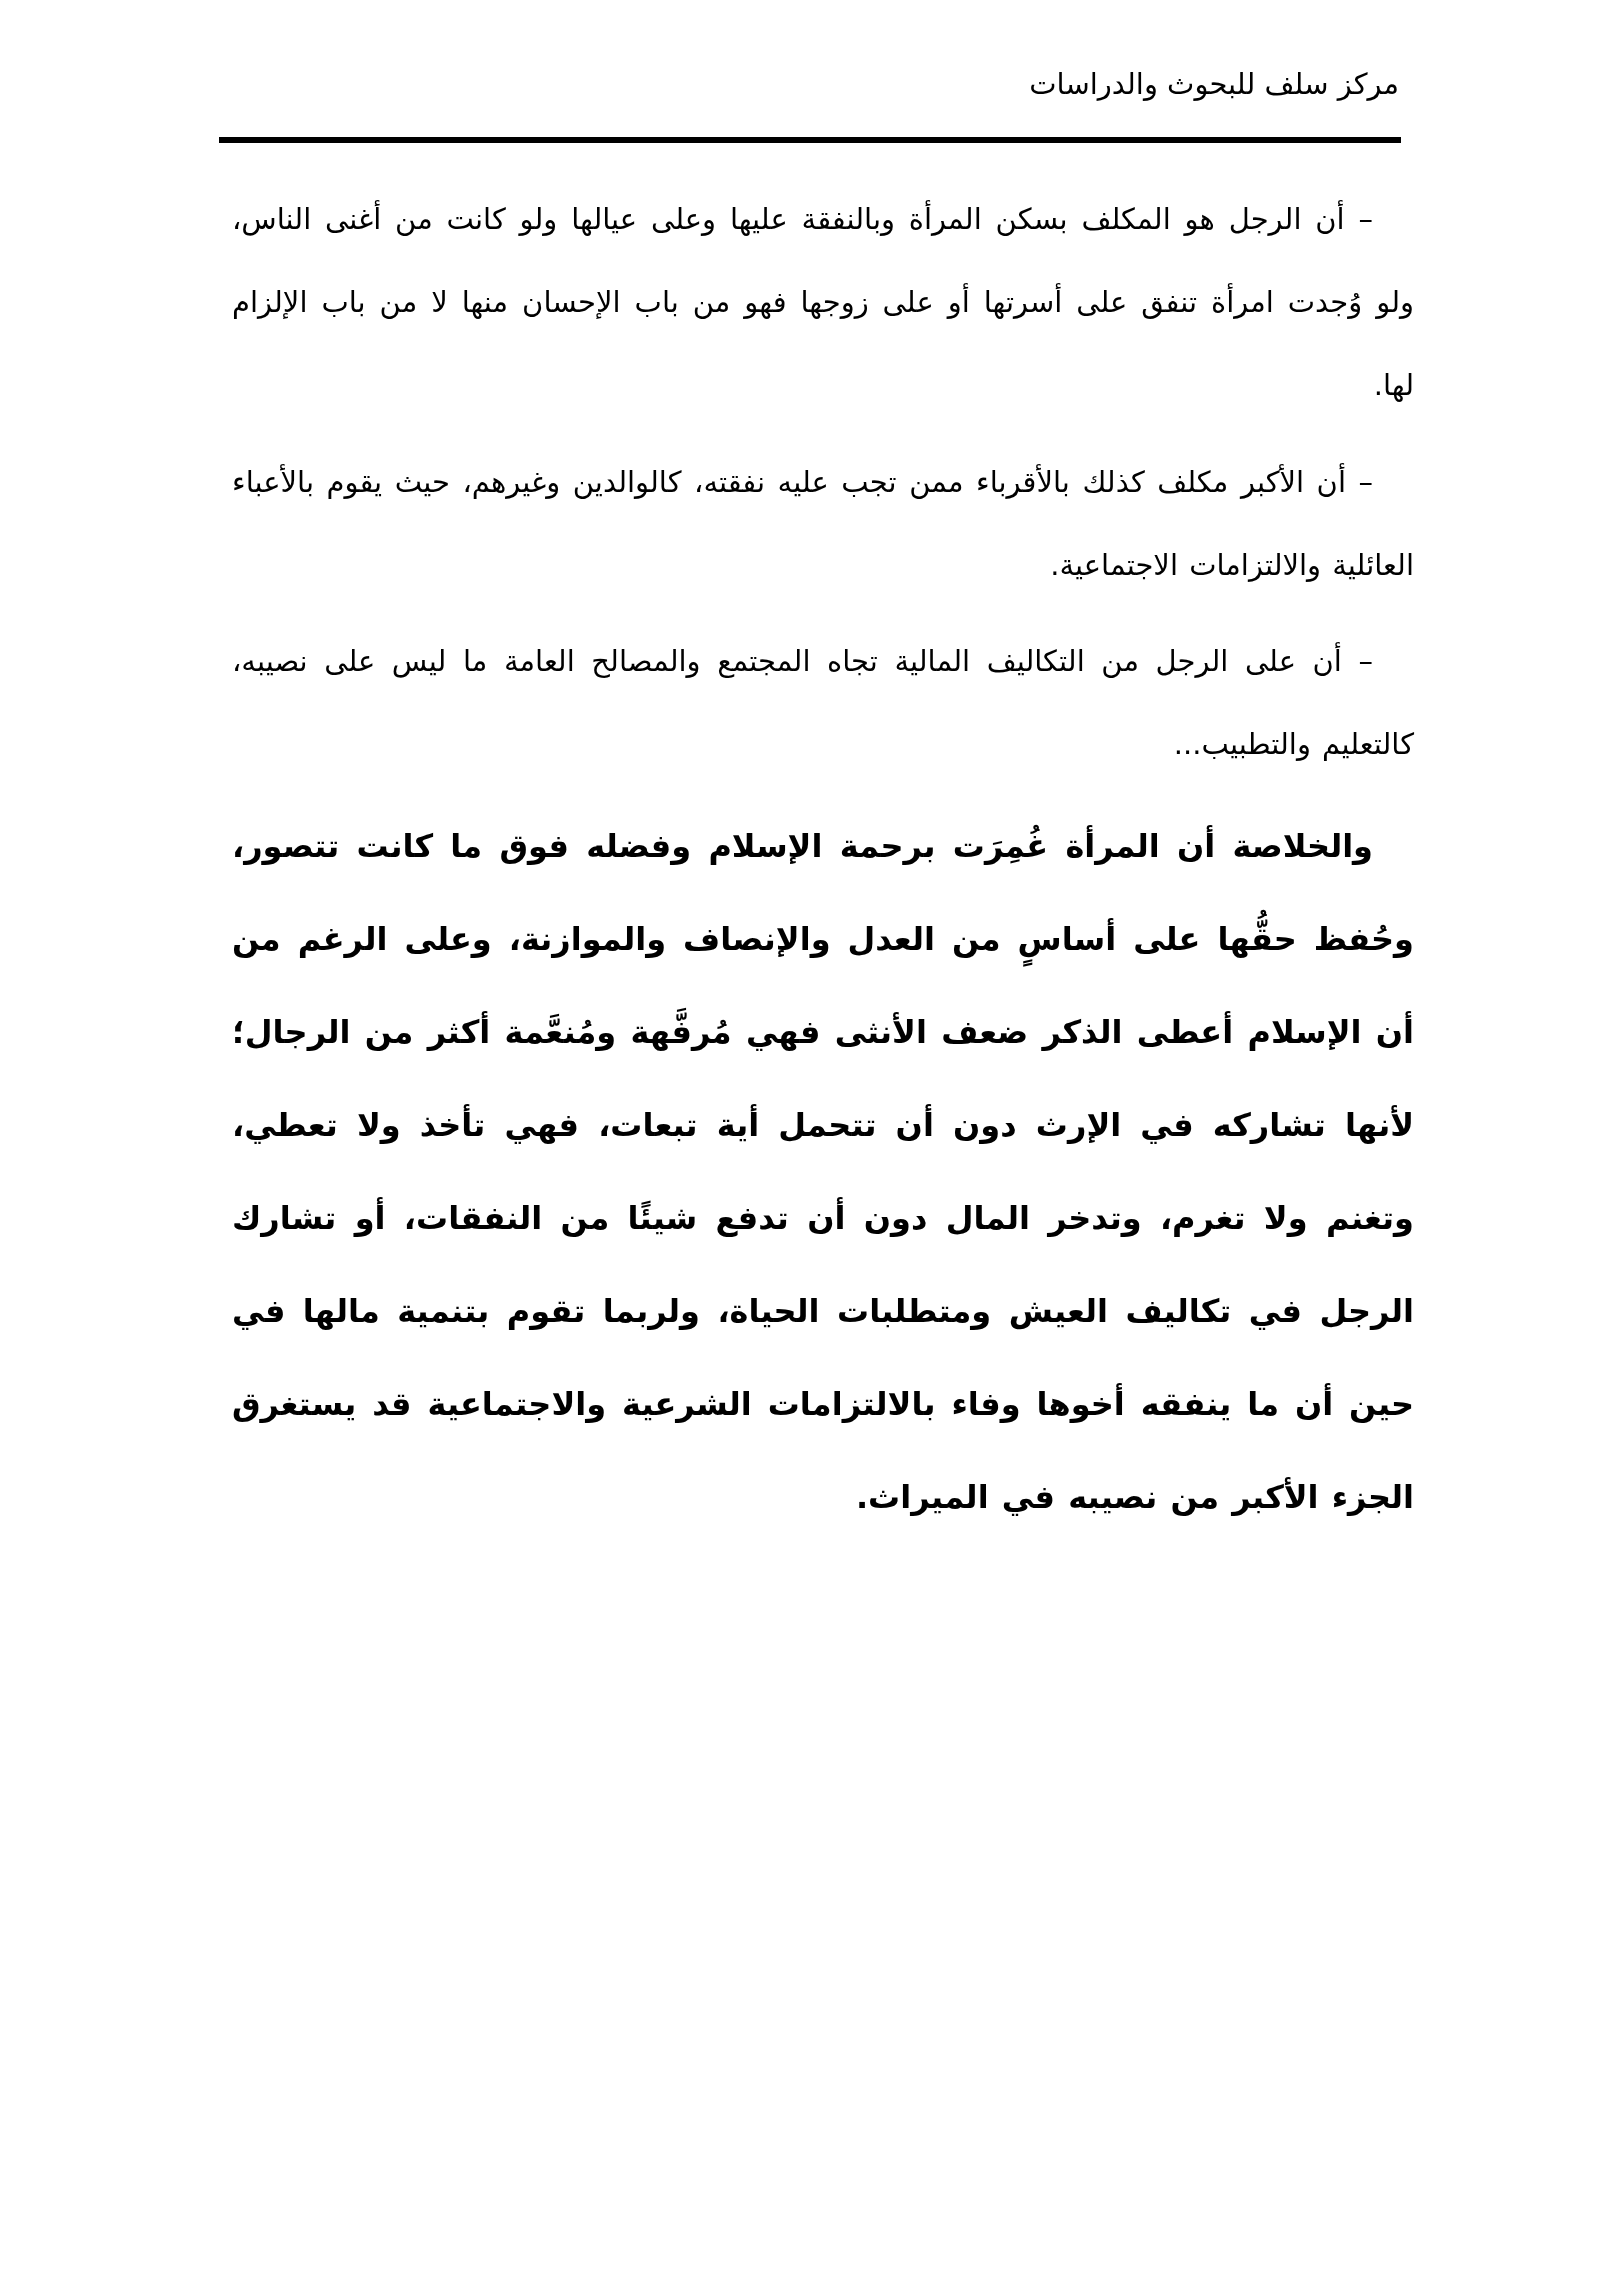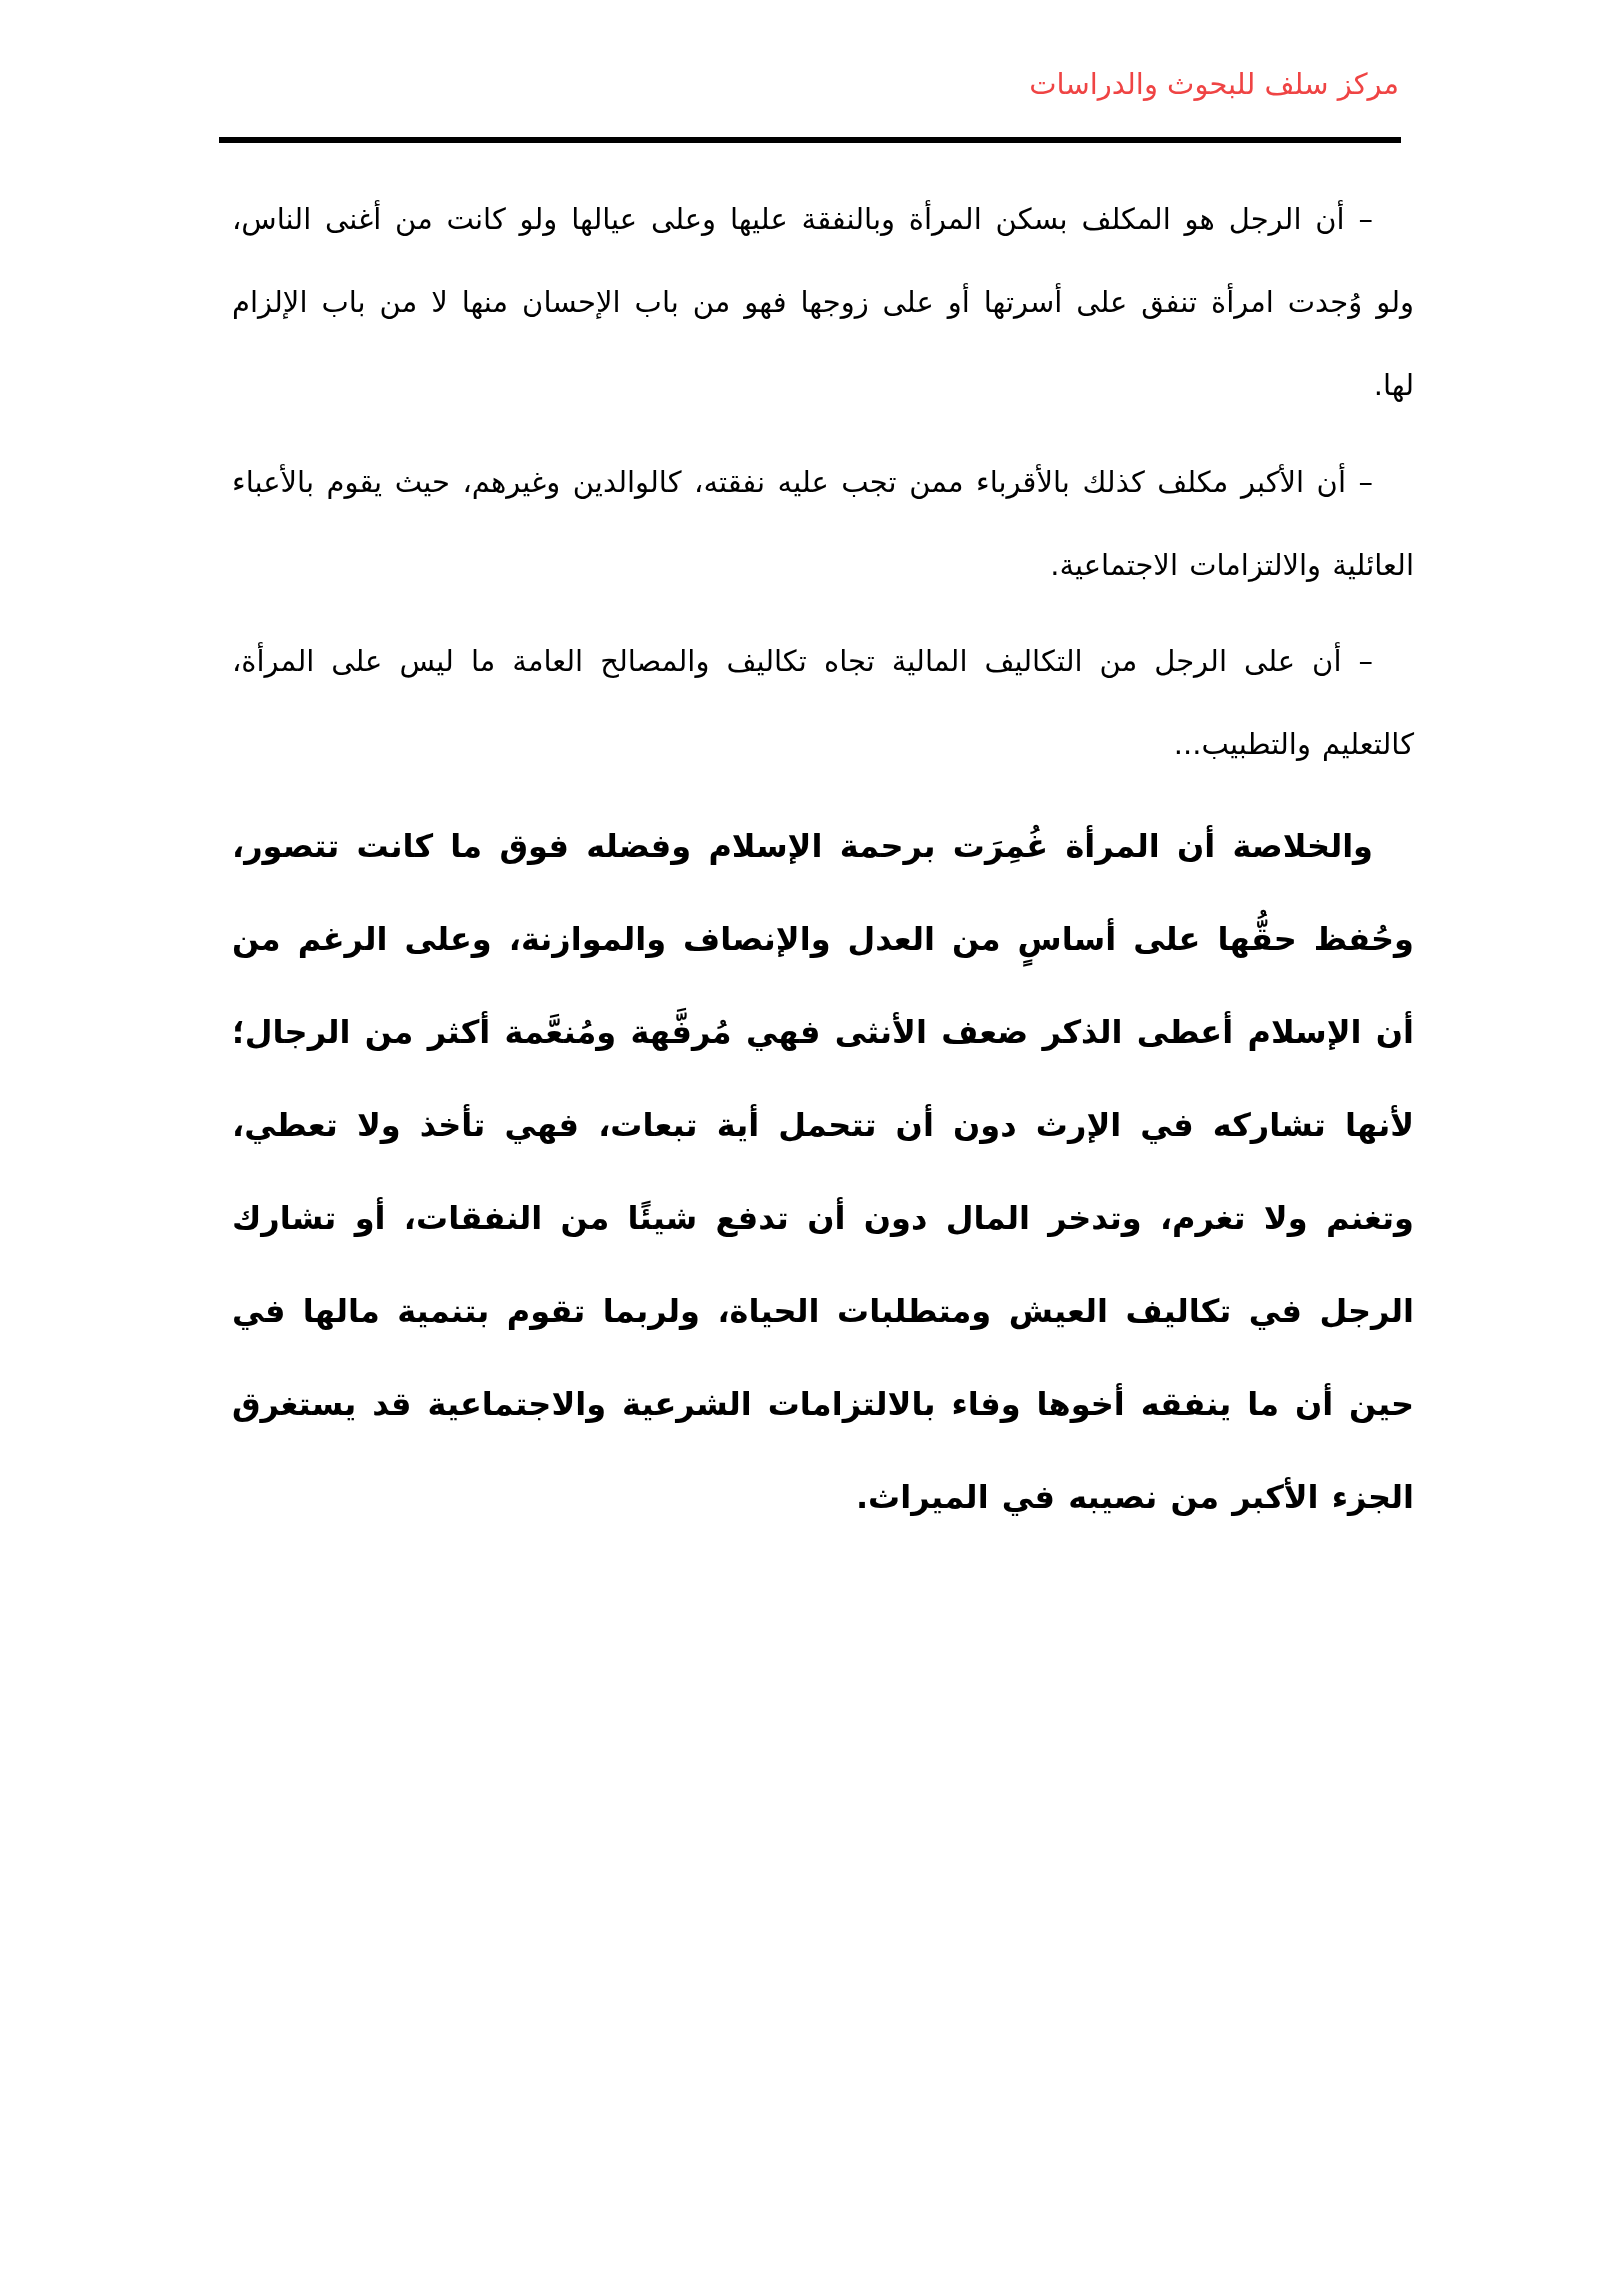--- a/index.html
+++ b/index.html
@@ -17,21 +17,21 @@
     overflow: hidden;
   }
   .header-title {
     position: absolute;
     top: 63px;
     right: 222px;
     font-size: 29px;
     line-height: 43px;
     direction: rtl;
     text-align: right;
-    color: #ef4444;
+    color: #000000;
   }
   .header-rule {
     position: absolute;
     top: 137px;
     right: 220px;
     width: 1182px;
     height: 5.9px;
     background: #000000;
     border: none;
   }
@@ -67,19 +67,19 @@
 
   <div class="header-title">مركز سلف للبحوث والدراسات</div>
 
   <div class="header-rule"></div>
 
   <div class="content">
     <p class="para">– أن الرجل هو المكلف بسكن المرأة وبالنفقة عليها وعلى عيالها ولو كانت من أغنى الناس، ولو وُجدت امرأة تنفق على أسرتها أو على زوجها فهو من باب الإحسان منها لا من باب الإلزام لها.</p>
 
     <p class="para">– أن الأكبر مكلف كذلك بالأقرباء ممن تجب عليه نفقته، كالوالدين وغيرهم، حيث يقوم بالأعباء العائلية والالتزامات الاجتماعية.</p>
 
-    <p class="para">– أن على الرجل من التكاليف المالية تجاه تكاليف والمصالح العامة ما ليس على المرأة، كالتعليم والتطبيب...</p>
+    <p class="para">– أن على الرجل من التكاليف المالية تجاه المجتمع والمصالح العامة ما ليس على نصيبه، كالتعليم والتطبيب...</p>
 
     <p class="para bold">والخلاصة أن المرأة غُمِرَت برحمة الإسلام وفضله فوق ما كانت تتصور، وحُفظ حقُّها على أساسٍ من العدل والإنصاف والموازنة، وعلى الرغم من أن الإسلام أعطى الذكر ضعف الأنثى فهي مُرفَّهة ومُنعَّمة أكثر من الرجال؛ لأنها تشاركه في الإرث دون أن تتحمل أية تبعات، فهي تأخذ ولا تعطي، وتغنم ولا تغرم، وتدخر المال دون أن تدفع شيئًا من النفقات، أو تشارك الرجل في تكاليف العيش ومتطلبات الحياة، ولربما تقوم بتنمية مالها في حين أن ما ينفقه أخوها وفاء بالالتزامات الشرعية والاجتماعية قد يستغرق الجزء الأكبر من نصيبه في الميراث.</p>
   </div>
 
 </div>
 
 
 </body></html>

